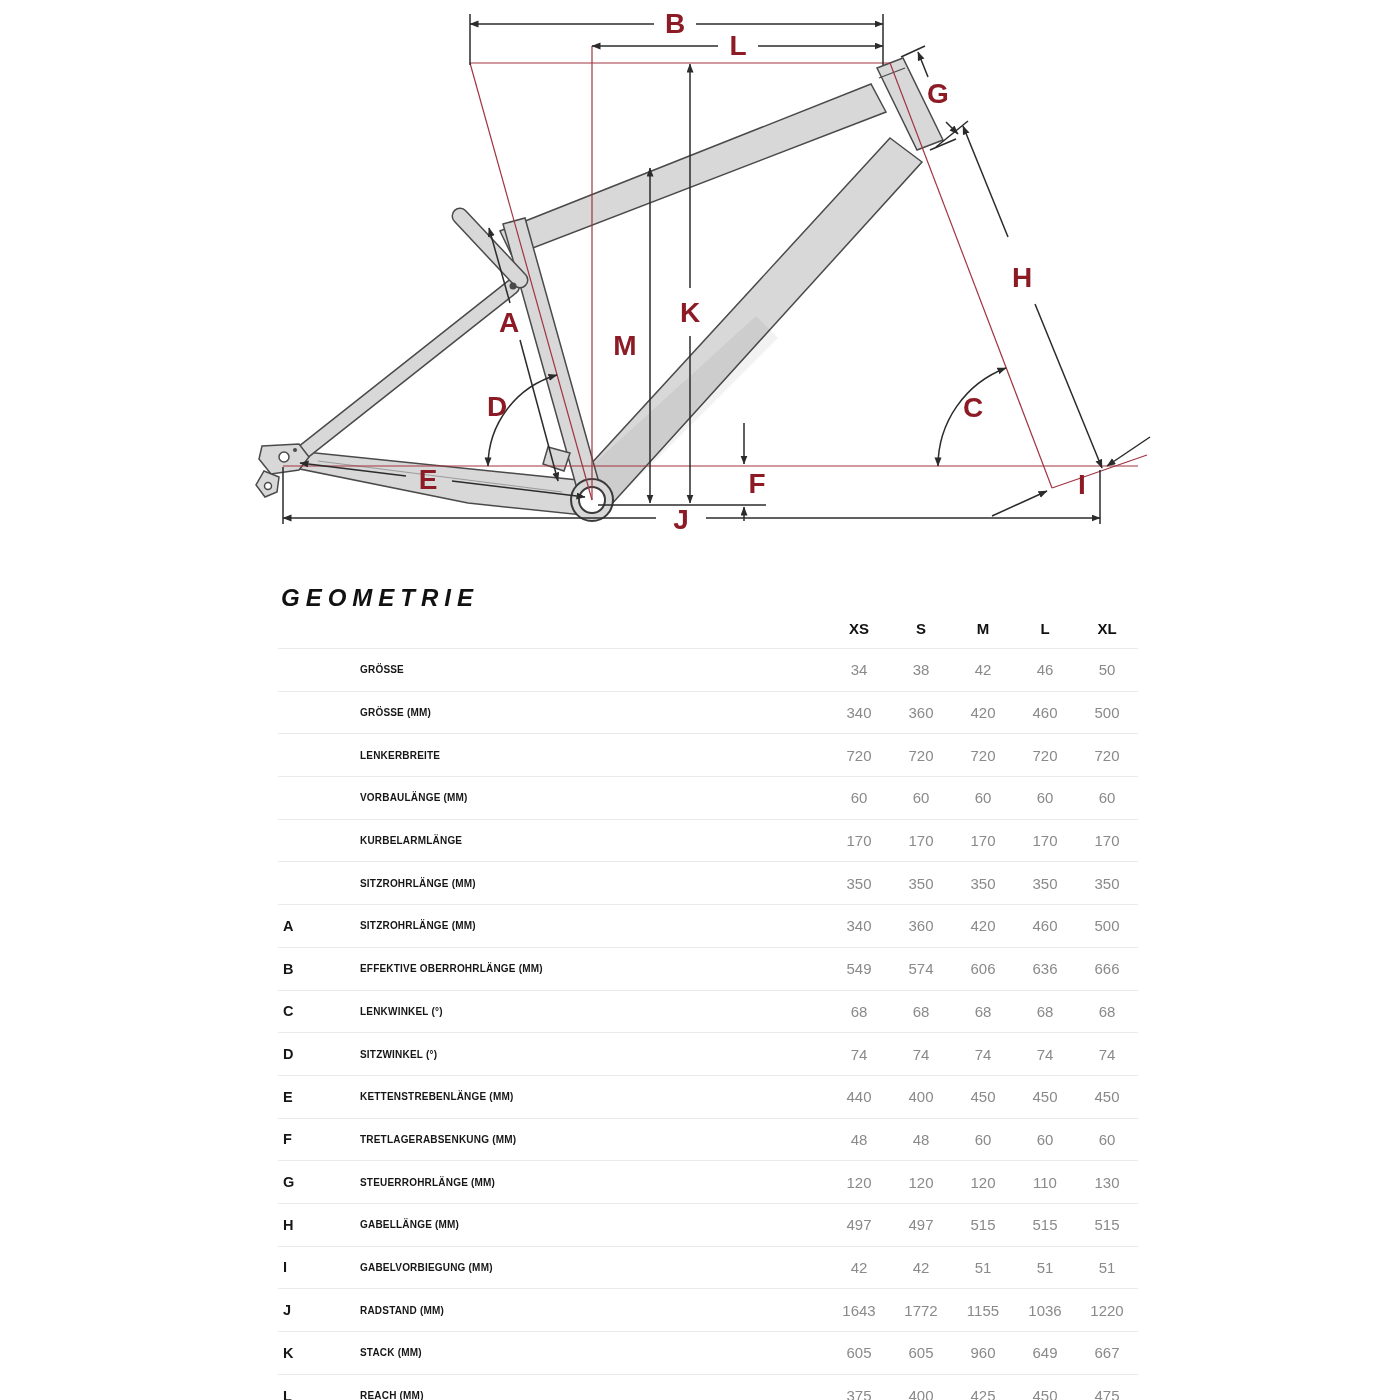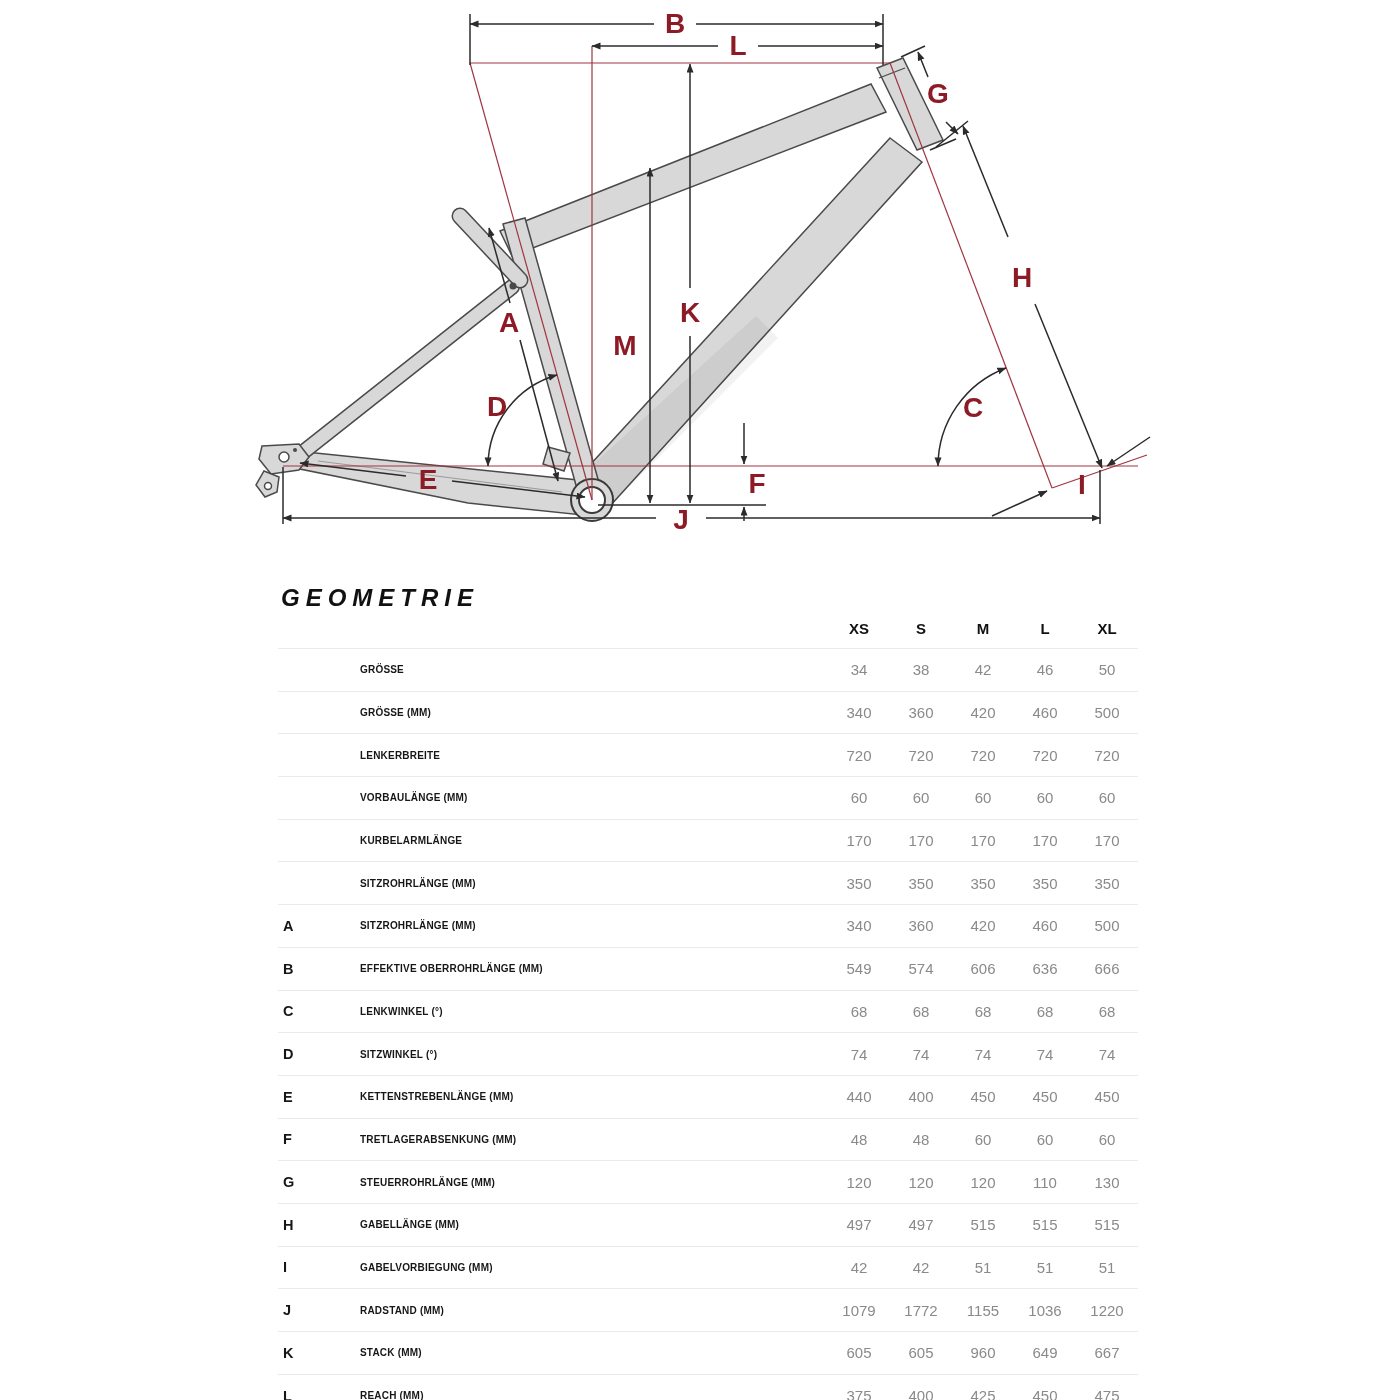--- a/index.html
+++ b/index.html
@@ -290,21 +290,21 @@
     <span class="c-label">GABELVORBIEGUNG (MM)</span>
     <span class="c-val">42</span>
     <span class="c-val">42</span>
     <span class="c-val">51</span>
     <span class="c-val">51</span>
     <span class="c-val">51</span>
   </div>
   <div class="trow">
     <span class="c-letter">J</span>
     <span class="c-label">RADSTAND (MM)</span>
-    <span class="c-val">1079</span>
+    <span class="c-val">1643</span>
     <span class="c-val">1772</span>
     <span class="c-val">1155</span>
     <span class="c-val">1036</span>
     <span class="c-val">1220</span>
   </div>
   <div class="trow">
     <span class="c-letter">K</span>
     <span class="c-label">STACK (MM)</span>
     <span class="c-val">605</span>
     <span class="c-val">605</span>

